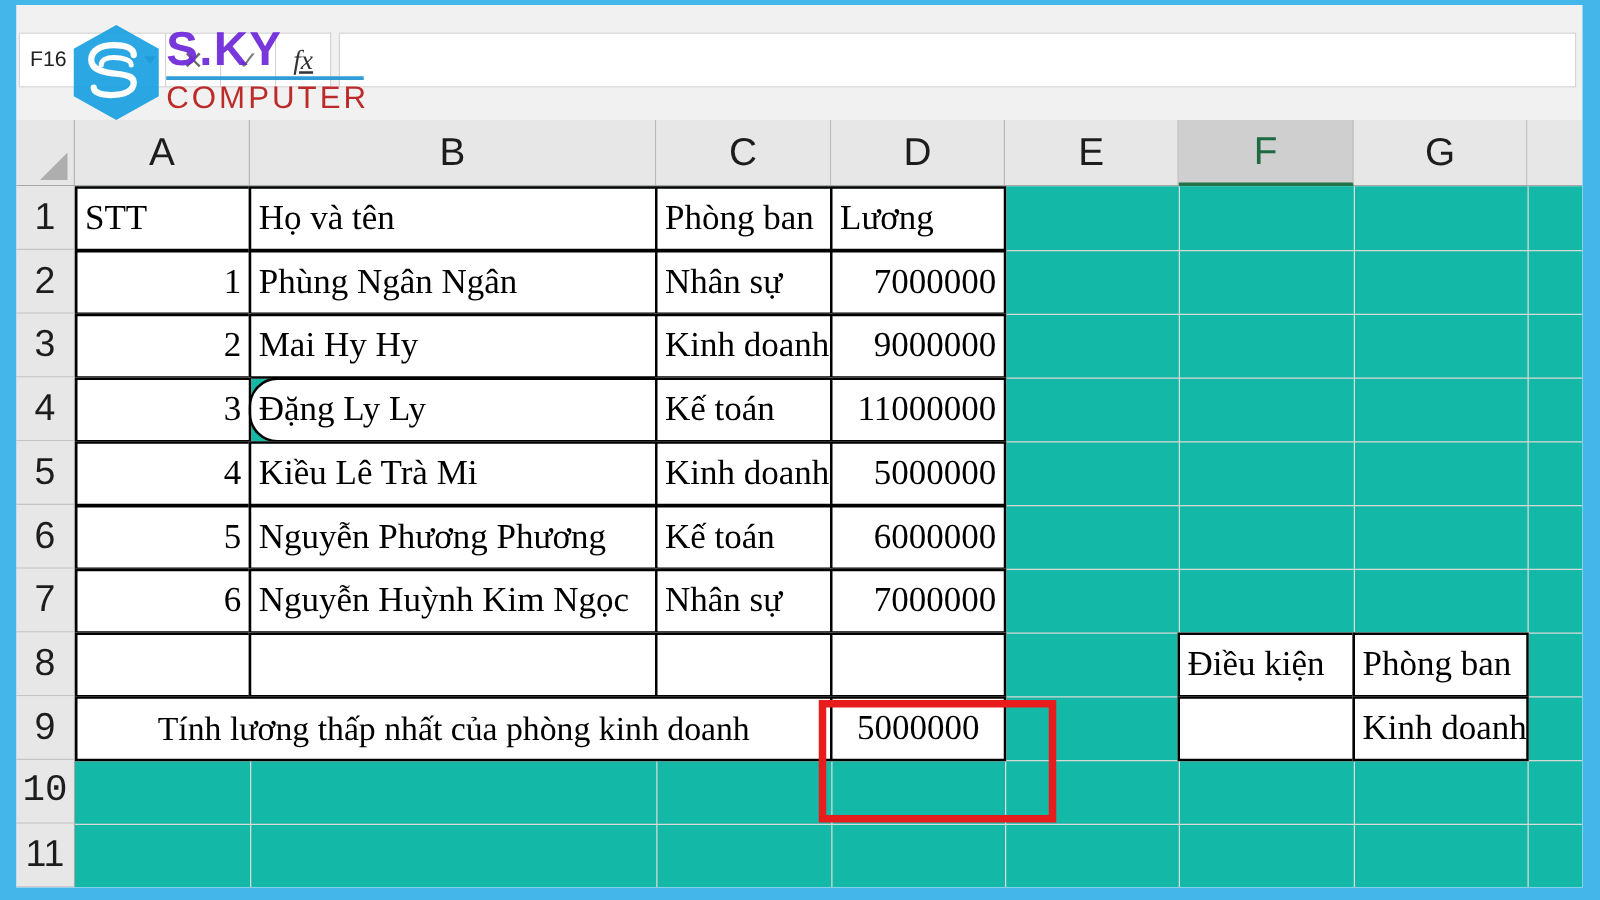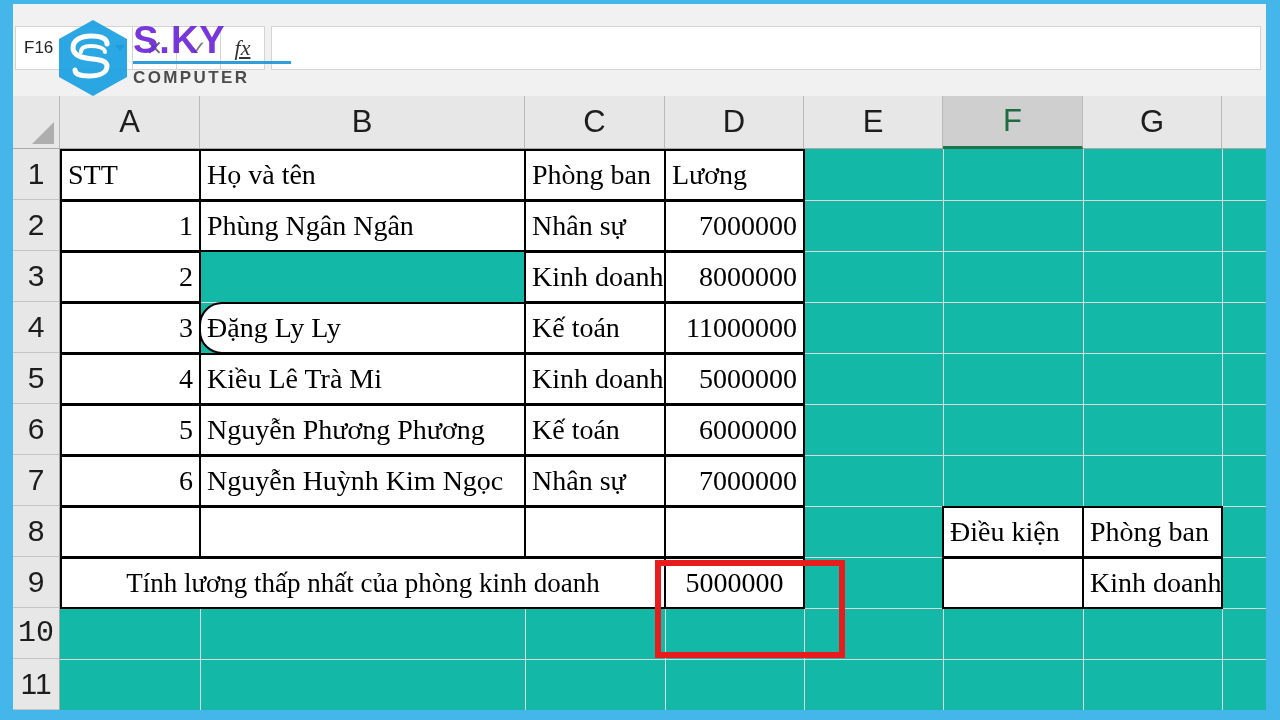--- a/index.html
+++ b/index.html
@@ -169,22 +169,22 @@
     font-family: "Liberation Sans", sans-serif;
   }
   #wm-sky {
     font-size: 38px; font-weight: 700; letter-spacing: 1px;
     color: #6d28d9; line-height: 40px;
   }
   #wm-rule {
     width: 158px; height: 3px; background: #2196d6; margin-top: 1px;
   }
   #wm-computer {
-    font-size: 17px; font-weight: 700; letter-spacing: 2.4px;
-    color: #404040; line-height: 24px; margin-top: 2px;
+    font-size: 25px; font-weight: 400; letter-spacing: 2.4px;
+    color: #b91c1c; line-height: 24px; margin-top: 2px;
   }
 </style>
 </head>
 <body>
 
 <div id="app">
 
   <div class="frame-edge frame-top"></div>
   <div class="frame-edge frame-left"></div>
   <div class="frame-edge frame-right"></div>
@@ -268,22 +268,23 @@
       <div class="tcell left" style="left:139px; top:0px; width:327px; height:52px;">Họ và tên</div>
       <div class="tcell left" style="left:464px; top:0px; width:142px; height:52px;">Phòng ban</div>
       <div class="tcell left" style="left:604px; top:0px; width:141px; height:52px;">Lương</div>
 
       <div class="tcell right" style="left:0px;   top:51px; width:141px; height:52px;">1</div>
       <div class="tcell left" style="left:139px; top:51px; width:327px; height:52px;">Phùng Ngân Ngân</div>
       <div class="tcell left" style="left:464px; top:51px; width:142px; height:52px;">Nhân sự</div>
       <div class="tcell right" style="left:604px; top:51px; width:141px; height:52px;">7000000</div>
 
       <div class="tcell right" style="left:0px;   top:102px; width:141px; height:52px;">2</div>
+      <div class="tcell left" style="left:139px; top:102px; width:327px; height:52px;">Mai Hy Hy</div>
       <div class="tcell left" style="left:464px; top:102px; width:142px; height:52px;">Kinh doanh</div>
-      <div class="tcell right" style="left:604px; top:102px; width:141px; height:52px;">8000000</div>
+      <div class="tcell right" style="left:604px; top:102px; width:141px; height:52px;">9000000</div>
 
       <div class="tcell right" style="left:0px;   top:153px; width:141px; height:52px;">3</div>
       <div class="tcell left" style="left:139px; top:153px; width:358px; height:52px;border-radius:23px;">Đặng Ly Ly</div>
       <div class="tcell left" style="left:464px; top:153px; width:142px; height:52px;">Kế toán</div>
       <div class="tcell right" style="left:604px; top:153px; width:141px; height:52px;">11000000</div>
 
       <div class="tcell right" style="left:0px;   top:204px; width:141px; height:52px;">4</div>
       <div class="tcell left" style="left:139px; top:204px; width:327px; height:52px;">Kiều Lê Trà Mi</div>
       <div class="tcell left" style="left:464px; top:204px; width:142px; height:52px;">Kinh doanh</div>
       <div class="tcell right" style="left:604px; top:204px; width:141px; height:52px;">5000000</div>

